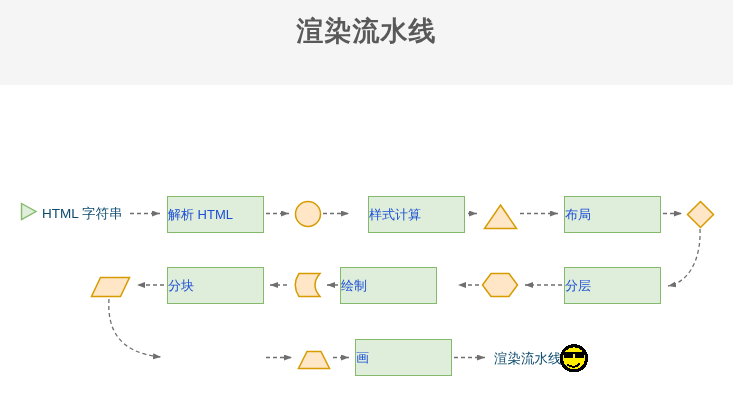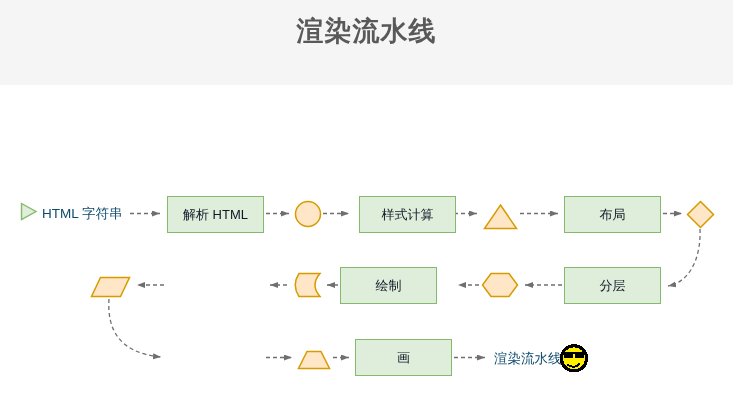--- a/index.html
+++ b/index.html
@@ -14,22 +14,22 @@
   }
   .title{
     margin-top:13px;font-size:27px;font-weight:700;letter-spacing:1px;
     color:var(--title-text,#595959);
   }
   .overlay{position:absolute;left:0;top:0;width:733px;height:404px;pointer-events:none;}
   .stage{
     position:absolute;width:97px;height:37px;box-sizing:border-box;
     background:var(--stage-fill,#dfeeda);
     border:1.4px solid var(--stage-border,#85b96b);
-    display:flex;align-items:center;justify-content:center;
-    font-size:13px;color:#0f172a;white-space:nowrap;
+    display:flex;align-items:center;
+    font-size:13px;color:#1d4ed8;white-space:nowrap;
   }
   .shape{position:absolute;}
   .tok{fill:var(--shape-fill,#ffe6c7);stroke:var(--shape-border,#d79b00);stroke-width:1.5;}
   .play{fill:var(--stage-fill,#dfeeda);stroke:var(--stage-border,#85b96b);stroke-width:1.4;}
   .edge{fill:none;stroke:var(--connector,#6f6f6f);stroke-width:1.3;stroke-dasharray:4 3;}
   .io-label{
     position:absolute;font-size:13.5px;color:#0c4a6e;white-space:nowrap;
   }
 </style>
 </head>
@@ -66,31 +66,34 @@
   </svg>
 
   <svg class="shape" style="left:20px;top:202px" width="18" height="19">
     <polygon class="play" points="1.5,1.5 16,9.5 1.5,17.5"></polygon>
   </svg>
   <div class="io-label" style="left:42px;top:205px">HTML 字符串</div>
 
   <div class="stage" style="left:167px;top:196px">
     <span>解析 HTML</span>
   </div>
-  <div class="stage" style="left:359px;top:196px">
+  <div class="stage" style="left:368px;top:196px">
     <span>样式计算</span>
   </div>
   <div class="stage" style="left:564px;top:267px">
     <span>分层</span>
   </div>
   <div class="stage" style="left:564px;top:196px">
     <span>布局</span>
   </div>
   <div class="stage" style="left:340px;top:267px">
     <span>绘制</span>
+  </div>
+  <div class="stage" style="left:167px;top:267px">
+    <span>分块</span>
   </div>
   <div class="stage" style="left:355px;top:339px">
     <span>画</span>
   </div>
 
   <svg class="shape" style="left:294px;top:200px" width="28" height="28">
     <circle class="tok" cx="14" cy="14" r="12.5"></circle>
   </svg>
   <svg class="shape" style="left:483px;top:203px" width="35" height="27">
     <polygon class="tok" points="17.5,2 33.5,25.5 1.5,25.5"></polygon>

